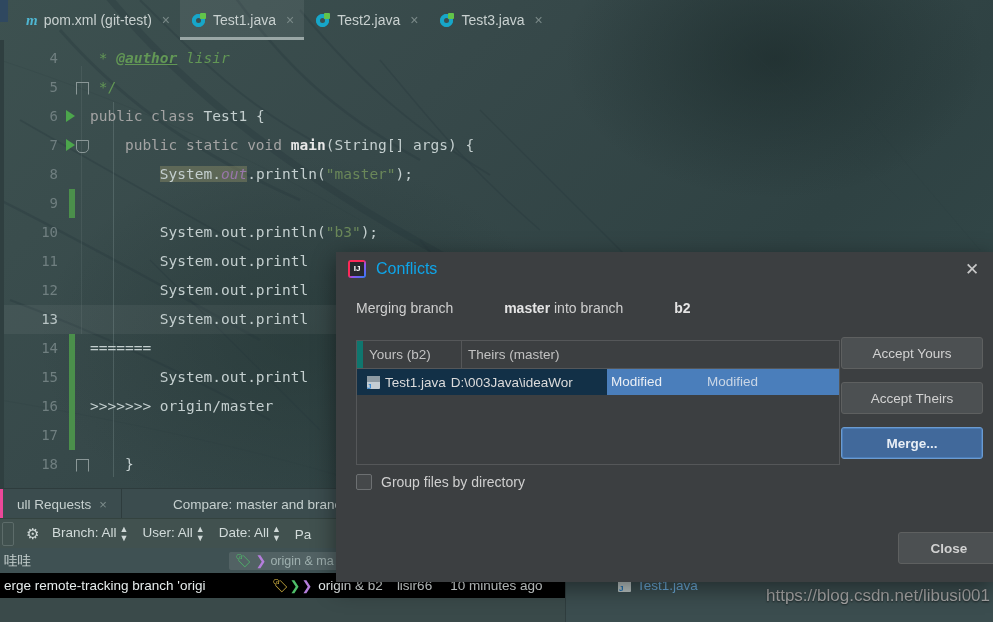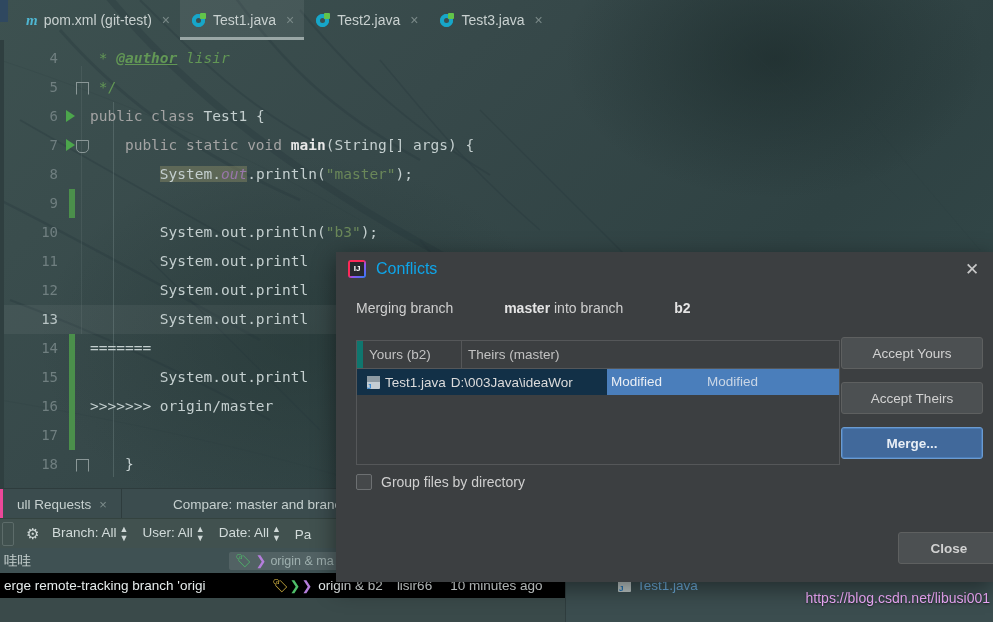--- a/index.html
+++ b/index.html
@@ -156,21 +156,21 @@
   .tree-row { display:flex; align-items:center; gap:6px; padding:4px 0 0 28px; font-size:13.5px; color:#c7d1d0; }
   .tri { width:0;height:0;border-left:6px solid #c0c9c8;border-top:4px solid transparent;border-bottom:4px solid transparent; }
   .tri.down { border-left:5px solid transparent; border-right:5px solid transparent; border-top:7px solid #c0c9c8; border-bottom:0; }
   .folder-ico { width:14px; height:11px; background:#9aa6a5; border-radius:1px 2px 1px 1px; position:relative; }
   .folder-ico::before { content:""; position:absolute; left:0; top:-3px; width:6px; height:3px; background:#9aa6a5; border-radius:1px 1px 0 0;}
   .dim { color:#7d8b8a; }
   .java-ico { width:13px; height:13px; background:#b9c3c2; border-radius:1px; position:relative; }
   .java-ico::after { content:"J"; position:absolute; left:1px; bottom:-1px; font-size:8px; color:#1a6fb4; font-weight:bold; line-height:8px;}
   .blue-link { color:#6aa9d8; }
   .watermark {
-    position:absolute; right:4px; bottom:16px; color:#f0abfc; font-size:14px;
+    position:absolute; right:4px; bottom:16px; color:#a3a3a3; font-size:17px;
     text-shadow: 0 1px 2px rgba(0,0,0,0.6); white-space:nowrap;
   }
 
   
   .dialog {
     position:absolute; left:336px; top:252px; width:657px; height:330px;
     background:#3c3f41; box-shadow: 0 6px 22px rgba(0,0,0,0.45);
   }
   .dlg-title {
     height:34px; display:flex; align-items:center; padding:0 10px 0 12px; gap:10px;

